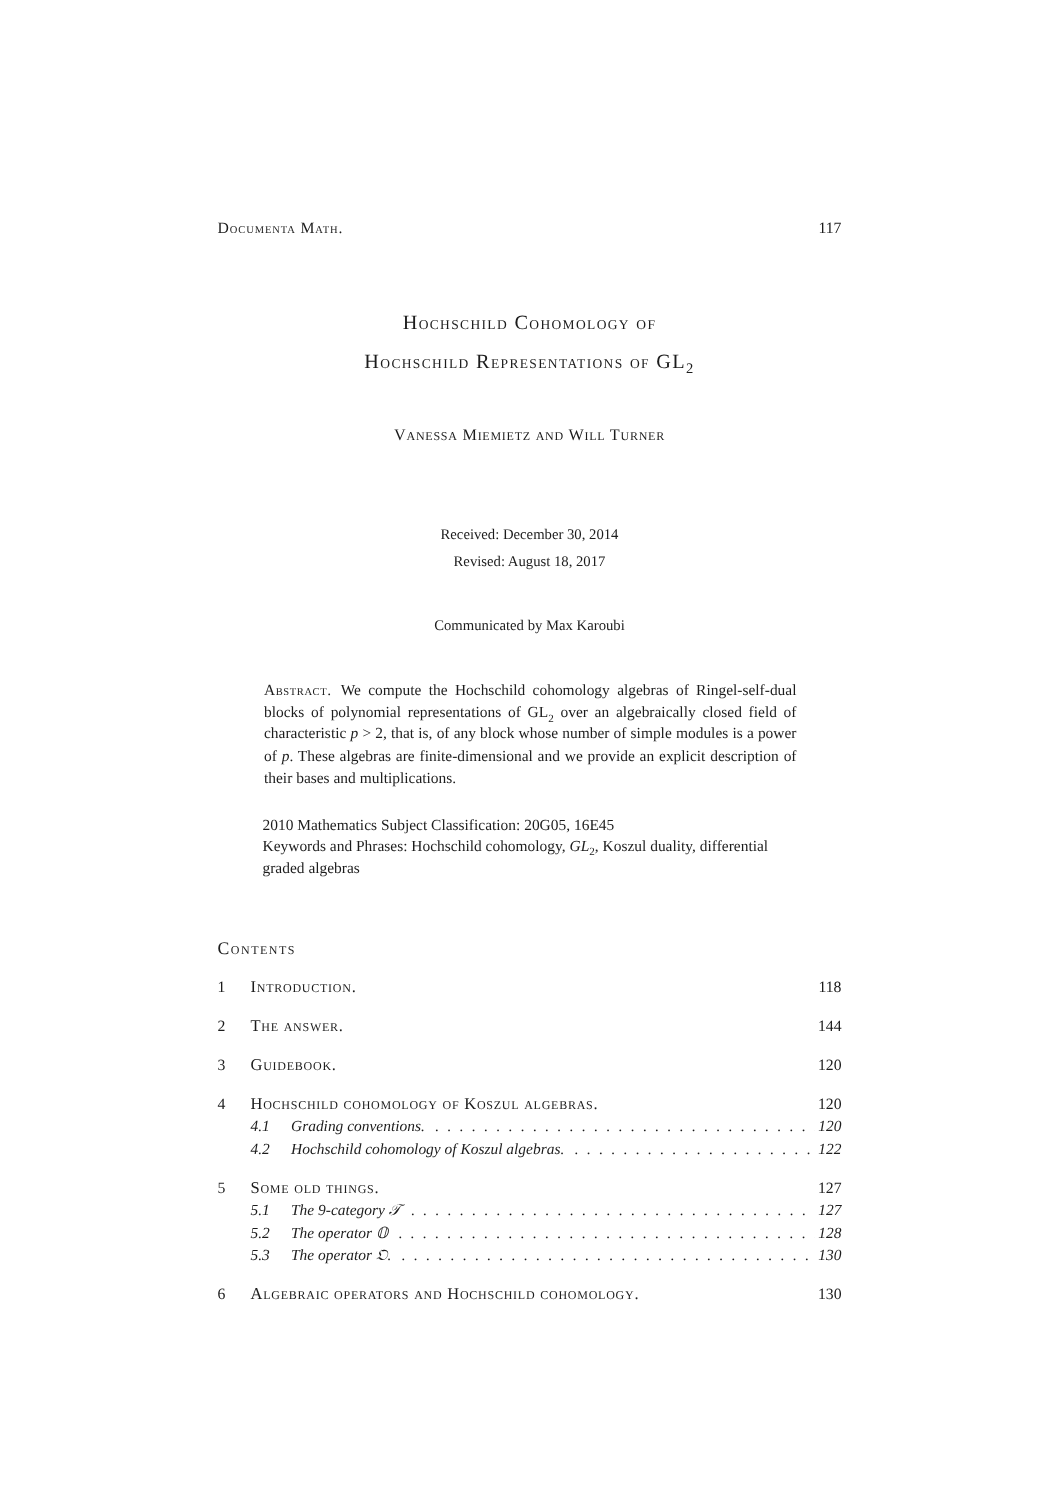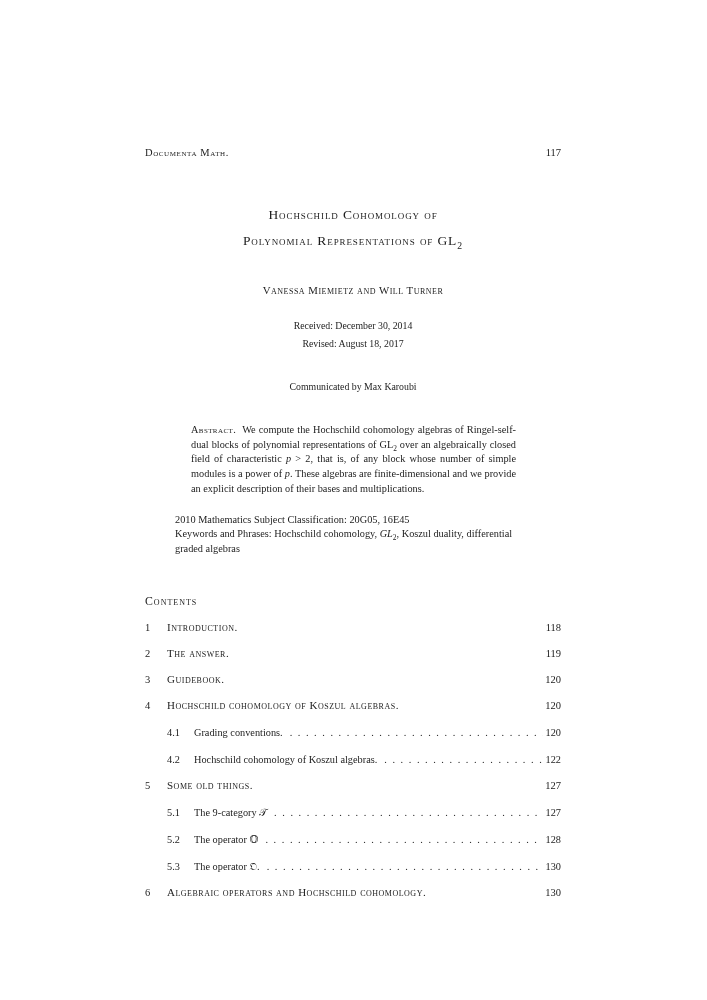--- a/index.html
+++ b/index.html
@@ -42,21 +42,21 @@
   sub { font-size: 0.72em; line-height: 0; }
   .authors {
     margin-top: 35px;
     text-align: center;
     font-variant: small-caps;
     font-size: 10.8px;
     letter-spacing: 0.5px;
     line-height: 13px;
   }
   .dates {
-    margin-top: 20px;
+    margin-top: 51px;
     text-align: center;
     font-size: 9.8px;
     line-height: 17.5px;
   }
   .communicated {
     margin-top: 29px;
     text-align: center;
     font-size: 9.8px;
     line-height: 12px;
   }
@@ -95,24 +95,25 @@
   .toc-num { width: 22px; flex: 0 0 auto; }
   .toc-title {
     font-variant: small-caps;
     font-size: 11px;
     letter-spacing: 0.5px;
   }
   .toc-page { margin-left: auto; flex: 0 0 auto; }
   .toc-sub {
     display: flex;
     align-items: baseline;
-    margin-top: 14px;
+    margin-top: 2px;
     padding-left: 22px;
     line-height: 13px;
     font-size: 10.3px;
+    font-style: italic;
   }
   .toc-sub-num { width: 27px; flex: 0 0 auto; }
   .toc-sub-title { flex: 0 0 auto; }
   .dots {
     flex: 1 1 auto;
     overflow: hidden;
     white-space: nowrap;
     margin: 0 3px 0 7px;
   }
   .dots::after {
@@ -135,54 +136,54 @@
 
 <div class="page">
 
   <div class="running-head">
     <span class="journal">Documenta Math.</span>
     <span class="page-number">117</span>
   </div>
 
   <div class="paper-title">
     <div class="line1">Hochschild Cohomology of</div>
-    <div class="line2"><span>Polynomial Representations of GL</span><sub>2</sub></div>
+    <div class="line2"><span>Hochschild Representations of GL</span><sub>2</sub></div>
   </div>
 
   <div class="authors">Vanessa Miemietz and Will Turner</div>
 
   <div class="dates">
     <div>Received: December 30, 2014</div>
     <div>Revised: August 18, 2017</div>
   </div>
 
   <div class="communicated">Communicated by Max Karoubi</div>
 
   <div class="abstract-block">
-    <p class="abstract-par" style="margin:16px">
+    <p class="abstract-par" style="margin:1px">
       <span class="abstract-label">Abstract.</span><span><span>We compute the Hochschild cohomology algebras of Ringel-self-dual blocks of polynomial representations of GL</span><sub>2</sub><span> over an algebraically closed field of characteristic </span><span style="font-style: italic;">p</span><span> &gt; 2, that is, of any block whose number of simple modules is a power of </span><span style="font-style: italic;">p</span><span>. These algebras are finite-dimensional and we provide an explicit description of their bases and multiplications.</span></span>
     </p>
     <div class="msc-keywords">
       <div class="msc-line">2010 Mathematics Subject Classification: 20G05, 16E45</div>
       <div class="keywords-line"><span>Keywords and Phrases: Hochschild cohomology, </span><span style="font-style: italic;">GL</span><sub>2</sub><span>, Koszul duality, differential graded algebras</span></div>
     </div>
   </div>
 
   <div class="contents-heading">Contents</div>
 
   <div class="toc-list">
       <div class="toc-main">
         <span class="toc-num">1</span>
         <span class="toc-title">Introduction.</span>
         <span class="toc-page">118</span>
       </div>
       <div class="toc-main">
         <span class="toc-num">2</span>
         <span class="toc-title">The answer.</span>
-        <span class="toc-page">119</span>
+        <span class="toc-page">144</span>
       </div>
       <div class="toc-main">
         <span class="toc-num">3</span>
         <span class="toc-title">Guidebook.</span>
         <span class="toc-page">120</span>
       </div>
       <div class="toc-main">
         <span class="toc-num">4</span>
         <span class="toc-title">Hochschild cohomology of Koszul algebras.</span>
         <span class="toc-page">120</span>

